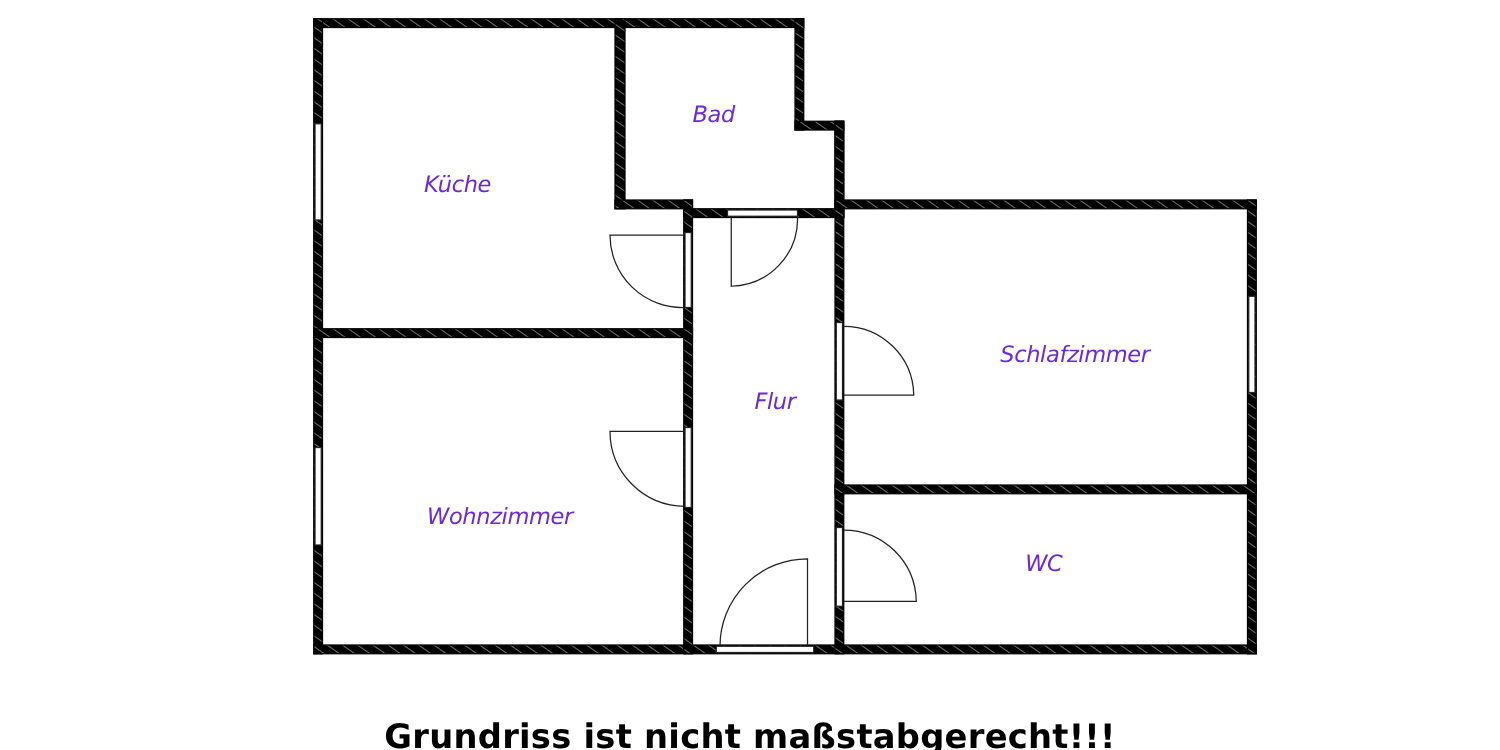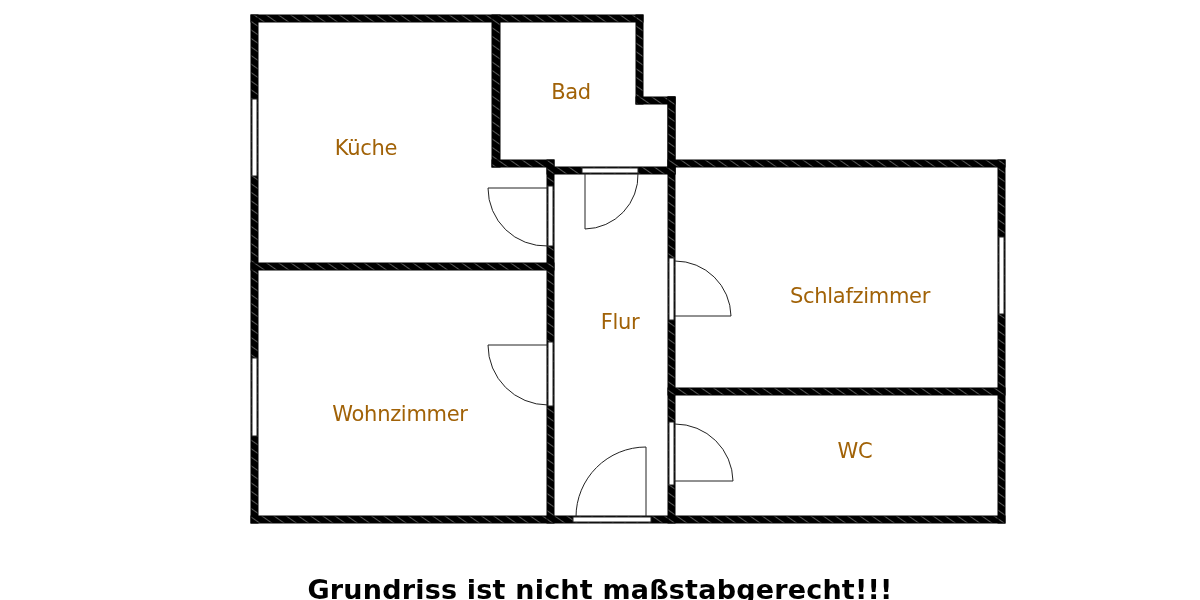--- a/index.html
+++ b/index.html
@@ -1,18 +1,18 @@
 <!DOCTYPE html>
 <html><head>
 <meta charset="utf-8">
 <style>
   html, body { margin: 0; padding: 0; background: #ffffff; }
   body { width: 1200px; height: 600px; position: relative; overflow: hidden; font-family: "DejaVu Sans", sans-serif; }
   #plan { position: absolute; left: 0; top: 0; }
-  .room-label { position: absolute; font-family: "DejaVu Sans", sans-serif; font-size: 21px; color: #a16207; transform: translate(-50%, -50%); white-space: nowrap; letter-spacing: -0.3px; }
+  .room-label { position: absolute; font-family: "DejaVu Sans", sans-serif; font-size: 18px; color: #6d28d9; transform: translate(-50%, -50%); white-space: nowrap; letter-spacing: -0.3px; font-style: italic; }
   .footer { position: absolute; left: 0; width: 1200px; top: 574px; text-align: center; font-family: "DejaVu Sans", sans-serif; font-weight: bold; font-size: 27px; color: #000; letter-spacing: 0.2px; }
 </style>
 </head>
 <body>
 
 <svg id="plan" width="1200" height="600" viewBox="0 0 1200 600" xmlns="http://www.w3.org/2000/svg">
   <defs>
     <pattern id="hatch" patternUnits="userSpaceOnUse" width="7" height="7" patternTransform="rotate(-55)">
       <rect width="7" height="7" fill="#000"></rect>
       <line x1="0" y1="0" x2="0" y2="7" stroke="#8a8a8a" stroke-width="1.3"></line>
@@ -76,17 +76,17 @@
     <path d="M675 424 A 58 58 0 0 1 733 481 L675 481"></path>
 
     <rect x="573" y="517" width="78" height="5" fill="#fff"></rect>
     <path d="M576 517 A 70 70 0 0 1 646 447 L646 517"></path>
   </g>
 </svg>
 
 <div class="room-label" style="left:366px; top:148px;">Küche</div>
 <div class="room-label" style="left:571px; top:92px;">Bad</div>
 <div class="room-label" style="left:620px; top:322px;text-align:center;">Flur</div>
-<div class="room-label" style="left:860px; top:296px;">Schlafzimmer</div>
+<div class="room-label" style="left:860px; top:284px;">Schlafzimmer</div>
 <div class="room-label" style="left:400px; top:414px;">Wohnzimmer</div>
-<div class="room-label" style="left:855px; top:451px;">WC</div>
+<div class="room-label" style="left:835px; top:451px;">WC</div>
 
 <div class="footer">Grundriss ist nicht maßstabgerecht!!!</div>
 
 </body></html>

